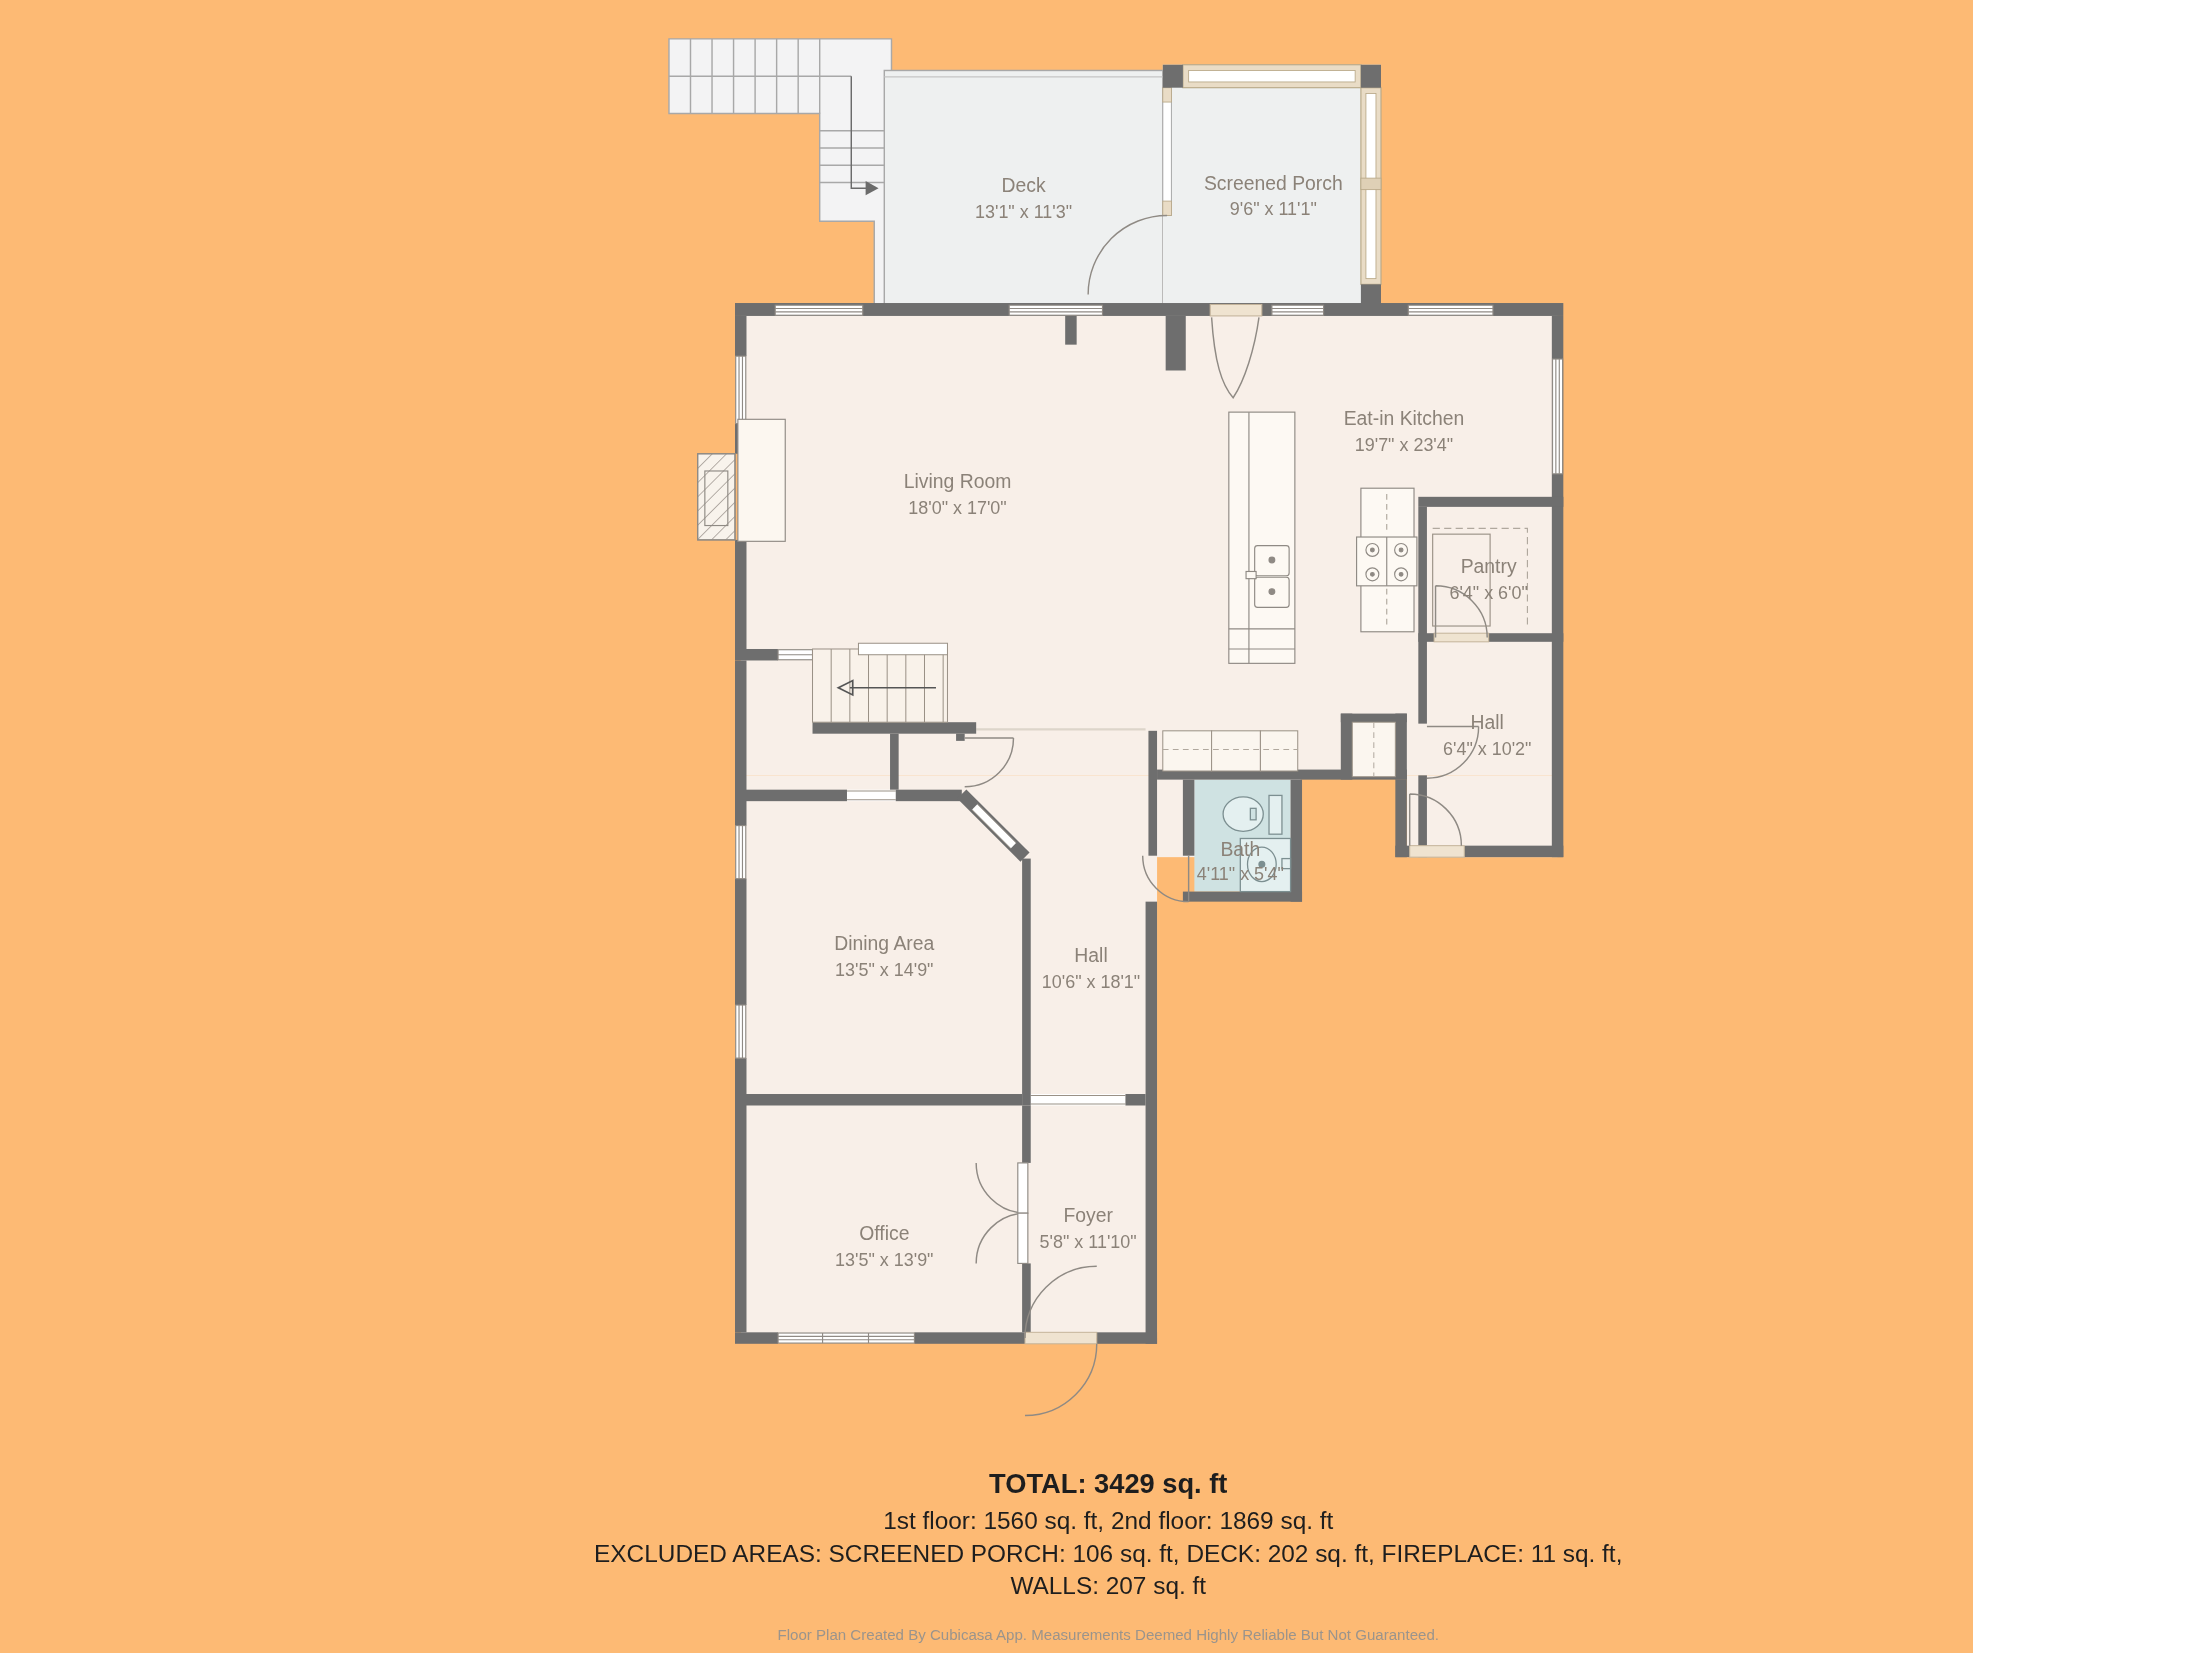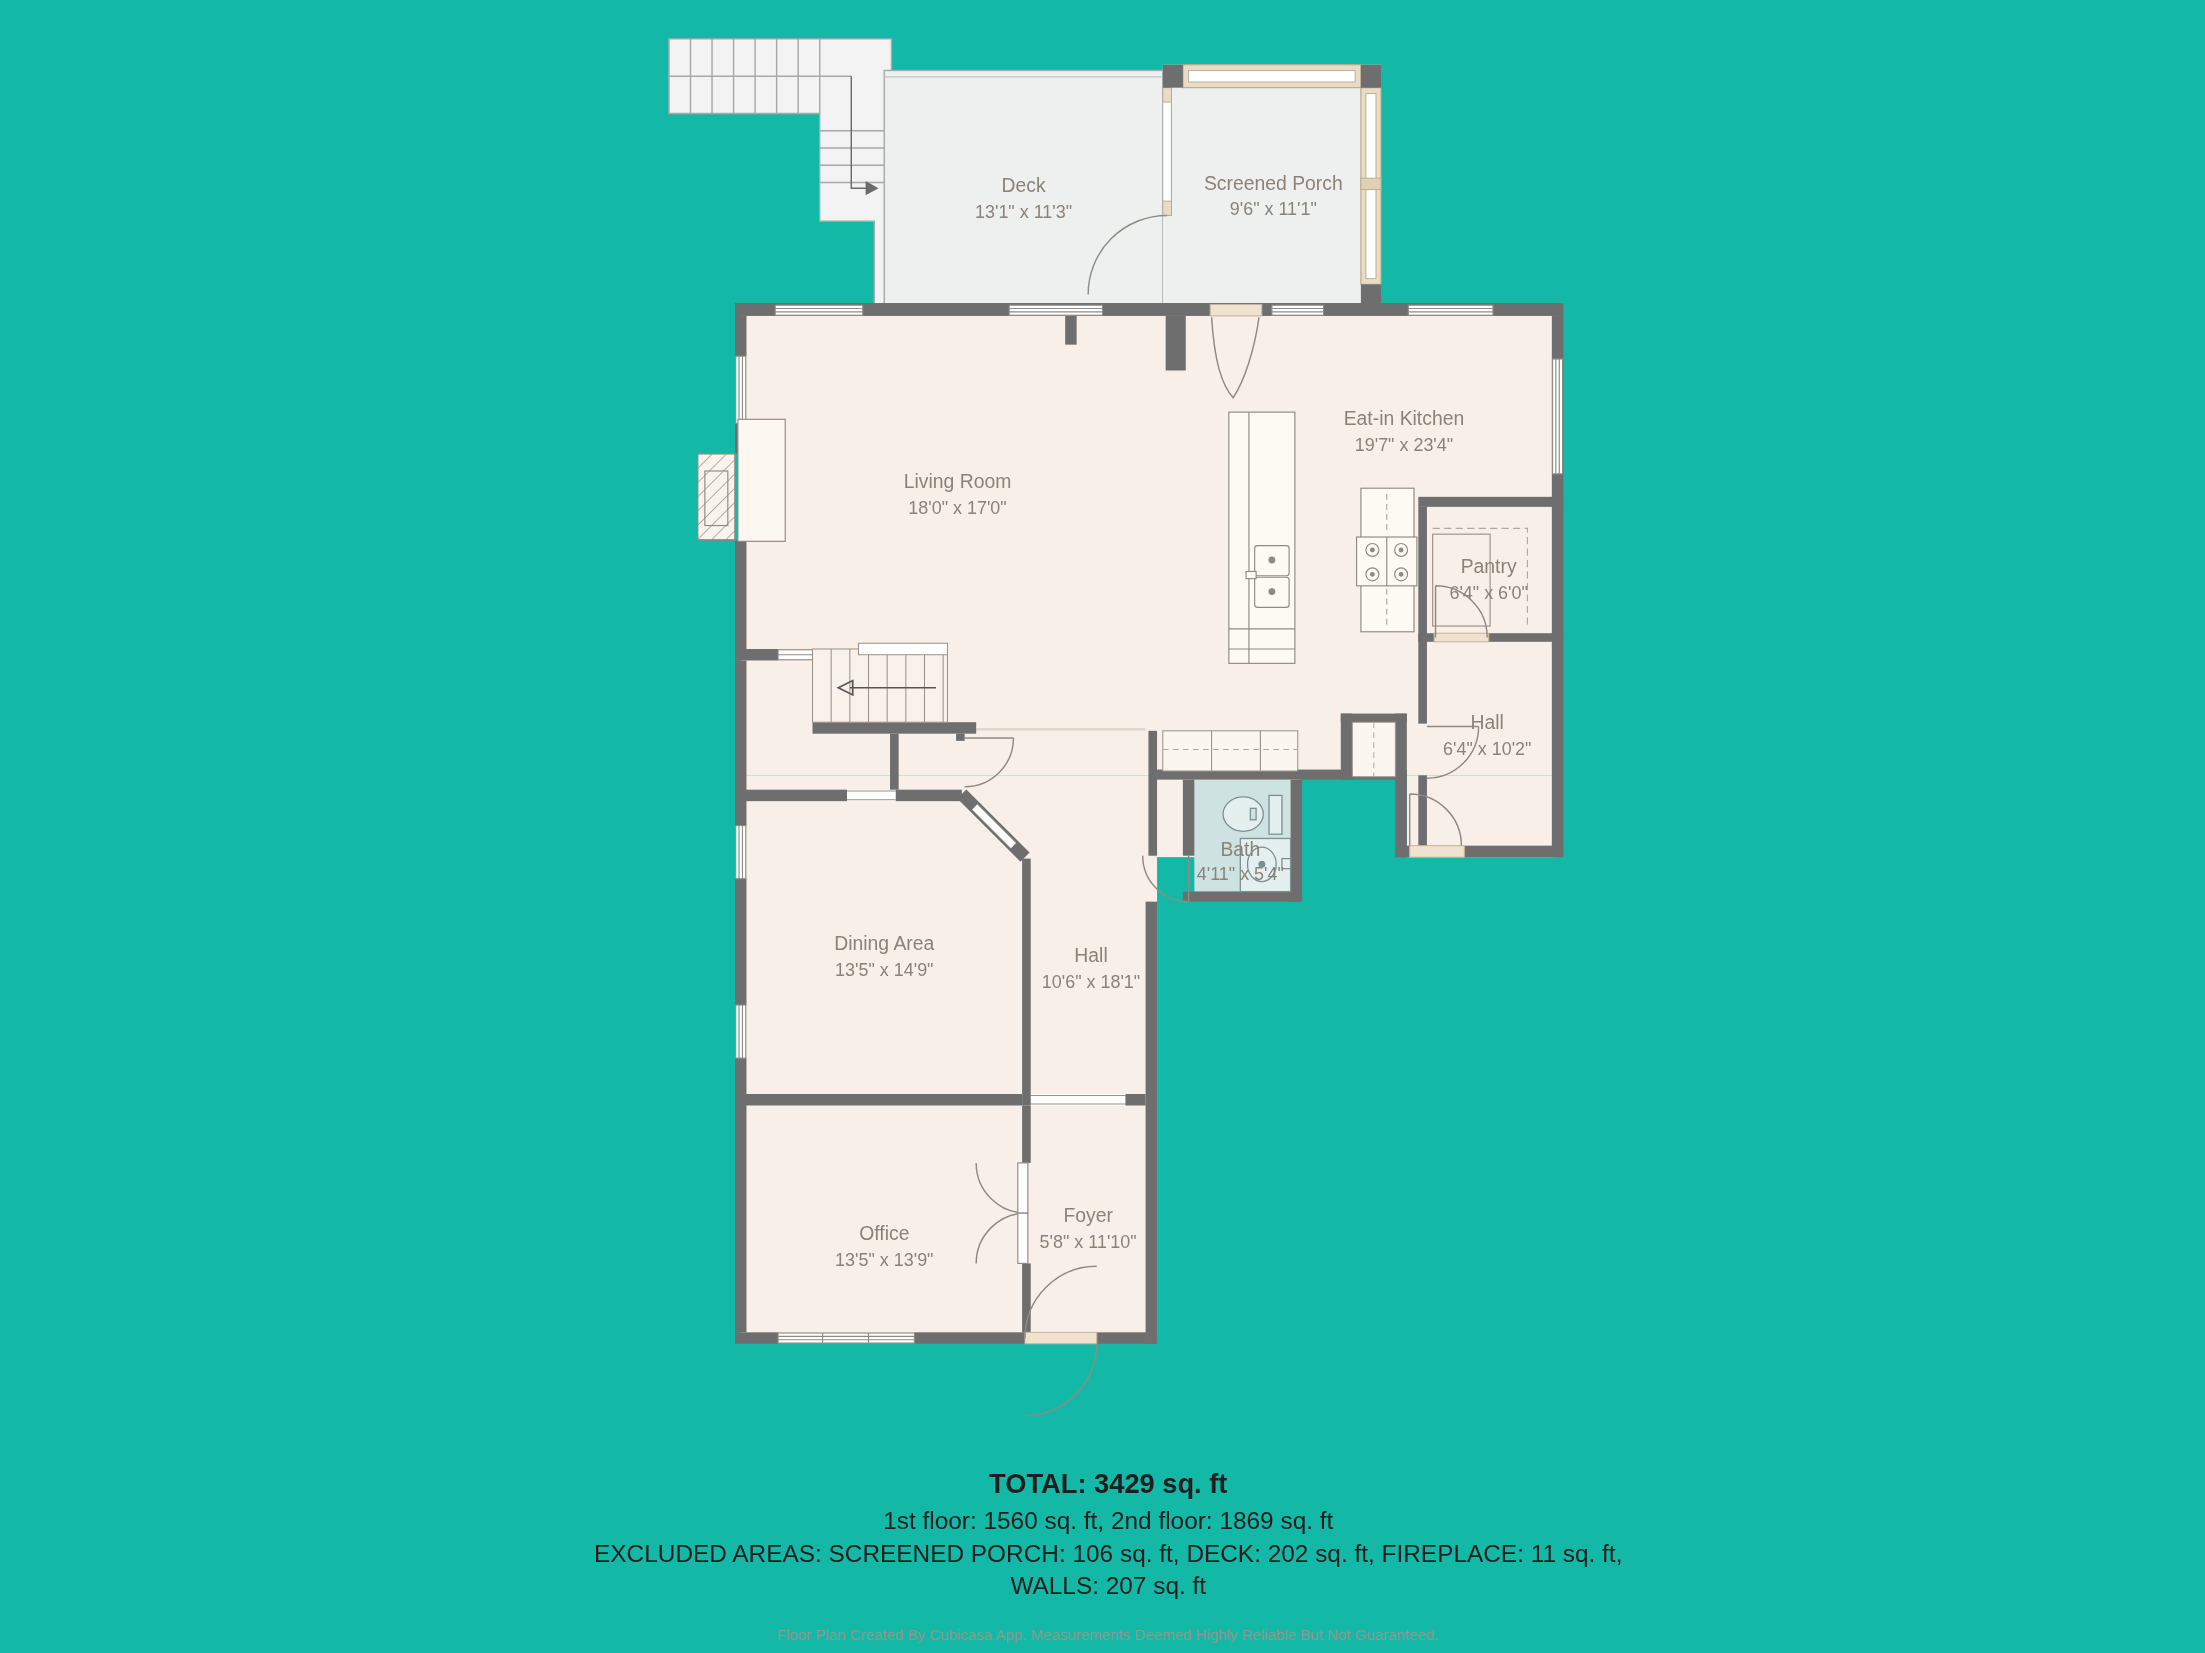--- a/index.html
+++ b/index.html
@@ -1,16 +1,16 @@
 <!DOCTYPE html>
 <html style="font-size:11.5px"><head>
 <meta charset="utf-8">
 <style>
   html,body{margin:0;padding:0;background:#ffffff;}
-  #page{width:2205px;height:1654px;background:#14b8a6;overflow:hidden;}
+  #page{width:1973px;height:1654px;background:#fdba74;overflow:hidden;}
   svg{display:block;font-family:"Liberation Sans",sans-serif;}
   .room-name{font-size:13.5px;}
   .room-dims{font-size:12.5px;}
   .sum-bold{font-size:19px;font-weight:bold;fill:#1e1e1e;}
   .sum-line{font-size:17px;fill:#1e1e1e;}
   .foot-line{font-size:10.5px;fill:#9b948c;}
   text{text-anchor:middle;}
 </style>
 </head>
 <body>

